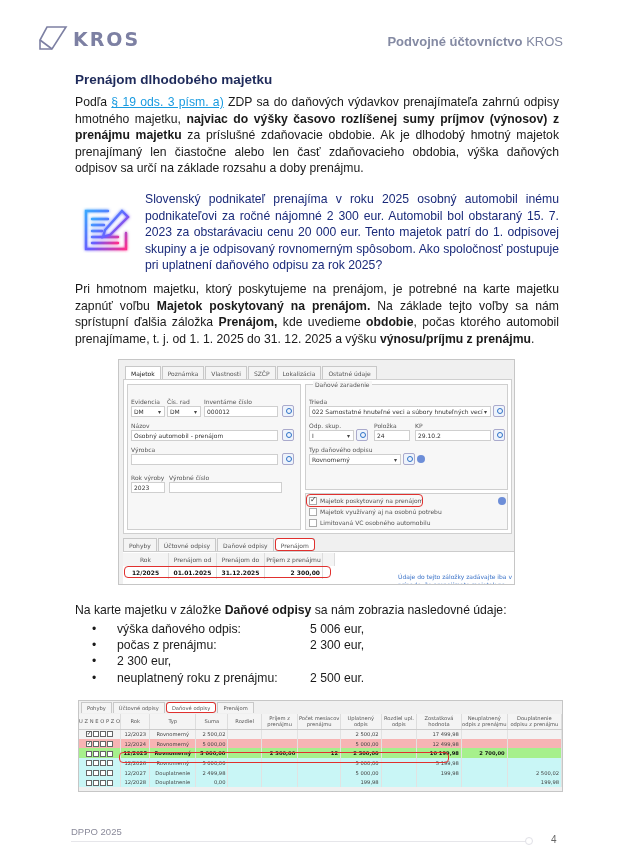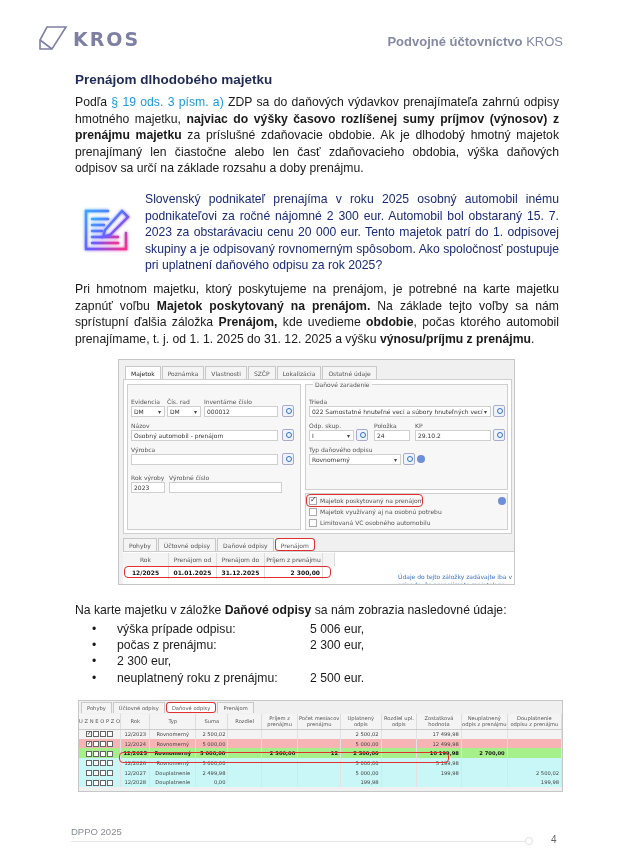--- a/index.html
+++ b/index.html
@@ -11,21 +11,21 @@
   .logo-mark { width: 30px; height: 24px; }
   .logo-text { font-family: "DejaVu Sans", sans-serif; font-weight: bold; font-size: 19px; letter-spacing: 2px; color: #7d80a3; margin-left: 5px; }
   .header-title { position: absolute; right: 35px; top: 8px; font-size: 13px; color: #848aa3; }
   .header-title b { font-weight: bold; }
 
   .section-title { position: absolute; left: 75px; top: 72px; font-size: 13.5px; font-weight: bold; color: #1e2a5a; }
   .para { position: absolute; left: 75px; width: 484px; font-size: 12.2px; line-height: 16.5px; text-align: justify; }
   .p1 { top: 94px; }
   .p2 { top: 191px; left: 145px; width: 414px; color: #1a2a7a; }
   .p3 { top: 281px; }
-  .link { color: #1a9be0; }
+  .link { color: #1a9be0; text-decoration: underline; }
 
   .example-icon { position: absolute; left: 78px; top: 203px; width: 56px; height: 54px; }
 
   
   .shot1 { position: absolute; left: 118px; top: 359px; width: 397px; height: 226px; background: #f0f0f0; border: 1px solid #c6c6c6; overflow: hidden; font-family: "DejaVu Sans", sans-serif; font-size: 6px; color: #333; }
   .tabs { position: absolute; display: flex; }
   .tab { height: 13px; line-height: 13px; padding: 0 5px; border: 1px solid #c8c8c8; border-bottom: none; background: #f4f4f4; color: #555; margin-right: 1px; }
   .tab.active { background: #fff; color: #222; }
   .tab.circled { outline: 1.5px solid #e0302e; outline-offset: -1px; border-radius: 3px; background: #fff; }
   .pane { position: absolute; border: 1px solid #cfcfcf; background: #f7f7f7; }
@@ -207,21 +207,21 @@
   <div class="note">Údaje do tejto záložky zadávajte iba v prípade, že prenajímate majetok na základe</div>
 </div>
 
 <div class="para p4">
   <span>Na karte majetku v záložke </span><b>Daňové odpisy</b><span> sa nám zobrazia nasledovné údaje:</span>
 </div>
 
 <div class="bullets">
   <div class="bullet">
       <span class="bdot">•</span>
-      <span class="blabel">výška prípade odpisu:</span>
+      <span class="blabel">výška daňového odpis:</span>
       <span>5 006 eur,</span>
     </div>
   <div class="bullet">
       <span class="bdot">•</span>
       <span class="blabel">počas z prenájmu:</span>
       <span>2 300 eur,</span>
     </div>
   <div class="bullet">
       <span class="bdot">•</span>
       <span>2 300 eur,</span>

